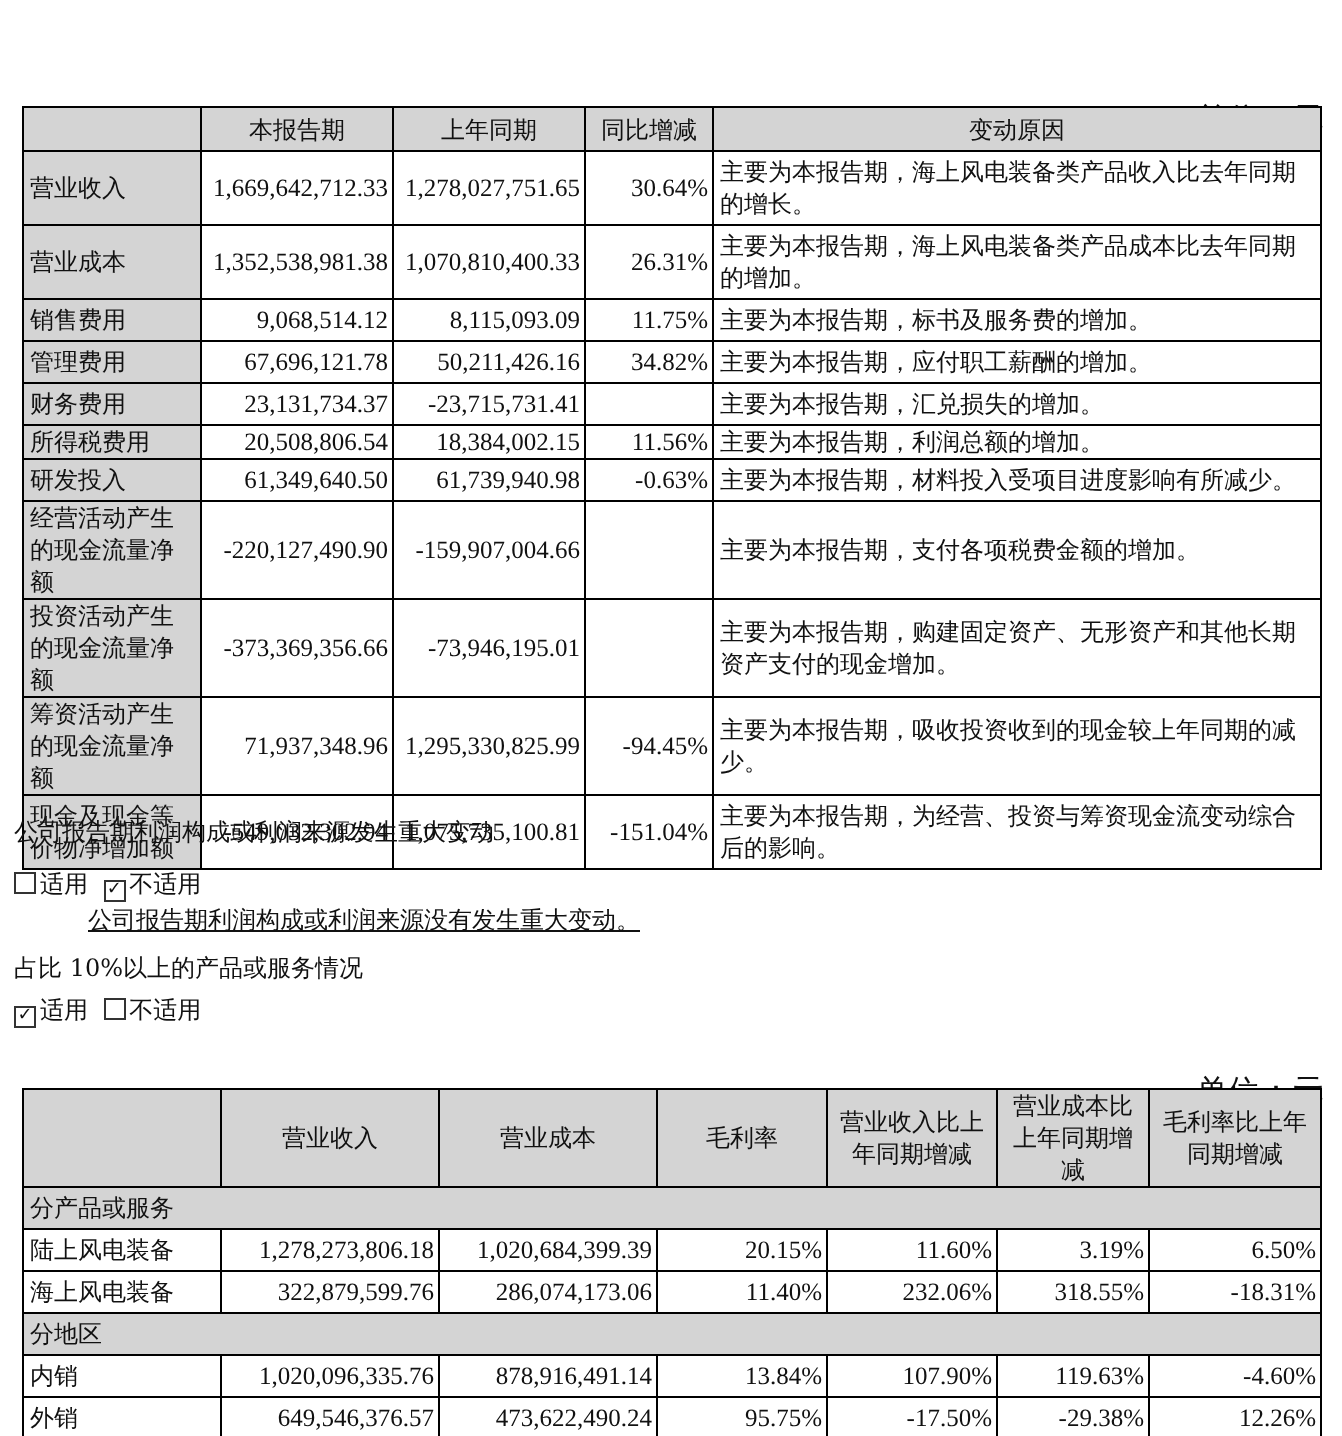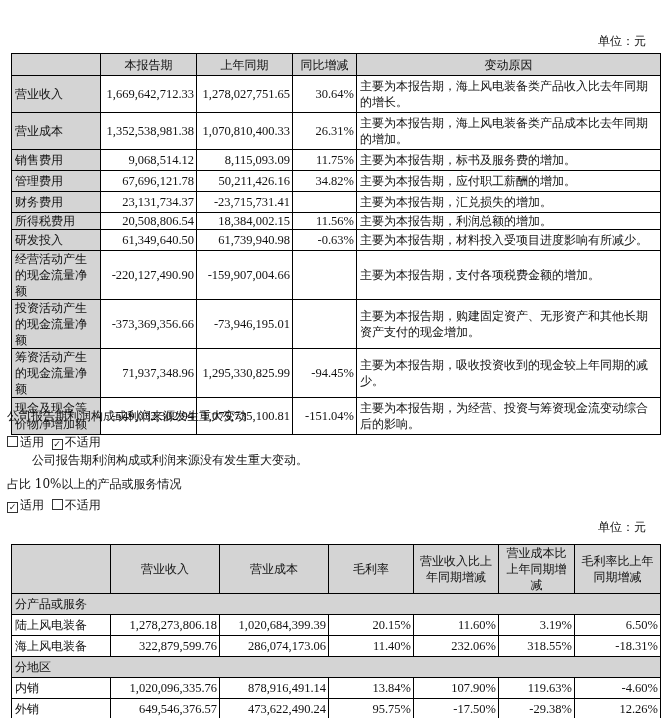--- a/index.html
+++ b/index.html
@@ -1,19 +1,19 @@
 <!DOCTYPE html>
 <html><head>
 <meta charset="utf-8">
 <style>
   body { margin:0; background:#fff; width:671px; height:718px; overflow:hidden;
          font-family:"DejaVu Serif","Liberation Serif",serif; color:#111; font-size:12px; }
   .page { position:relative; width:671px; height:718px; }
   .title { position:absolute; left:7px; top:6px; font-size:12.5px; }
-  .unit { position:absolute; font-size:12px; }
+  .unit { position:absolute; font-size:16px;margin-top:17px; }
   table { border-collapse:collapse; position:absolute; table-layout:fixed; }
   td, th { border:1px solid #000; padding:0 3px; font-weight:normal; font-size:12px; line-height:16px; }
   .gray { background:#d4d4d4; }
   .num { text-align:right; font-family:"Liberation Serif",serif; font-size:12.5px; padding:0 2px; white-space:nowrap;margin-top:40px; }
   .ctr { text-align:center; }
   .lbl { text-align:left; }
   .reason { text-align:left; font-size:12px; line-height:16px; }
   .line { position:absolute; left:7px; font-size:12px; }
   .cb { display:inline-block; width:9px; height:9px; border:1px solid #333; vertical-align:-1px; margin-right:2px; position:relative; font-size:9px; line-height:9px; text-align:center; }
 </style>
@@ -117,21 +117,21 @@
       <td class="reason">主要为本报告期，为经营、投资与筹资现金流变动综合后的影响。</td>
     </tr>
   </tbody>
     </table>
 
   <div class="line" style="top:408px;">公司报告期利润构成或利润来源发生重大变动</div>
   <div class="line" style="top:434px;">
     <span class="cb"></span><span>适用</span>
     &nbsp;<span class="cb">✓</span><span>不适用</span>
   </div>
-  <div class="line" style="top:452px;left:32px;">公司报告期利润构成或利润来源没有发生重大变动。</div>
+  <div class="line" style="top:452px;left:44px;text-decoration:underline;">公司报告期利润构成或利润来源没有发生重大变动。</div>
   <div class="line" style="top:476px;text-align:center;">占比 10%以上的产品或服务情况</div>
   <div class="line" style="top:497px;">
     <span class="cb">✓</span><span>适用</span>
     &nbsp;<span class="cb"></span><span>不适用</span>
   </div>
   <div class="unit" style="left:598px;top:519px;">单位：元</div>
 
   <table style="left:11px;top:544px;width:649px;">
     <colgroup>
         <col style="width:99px">

